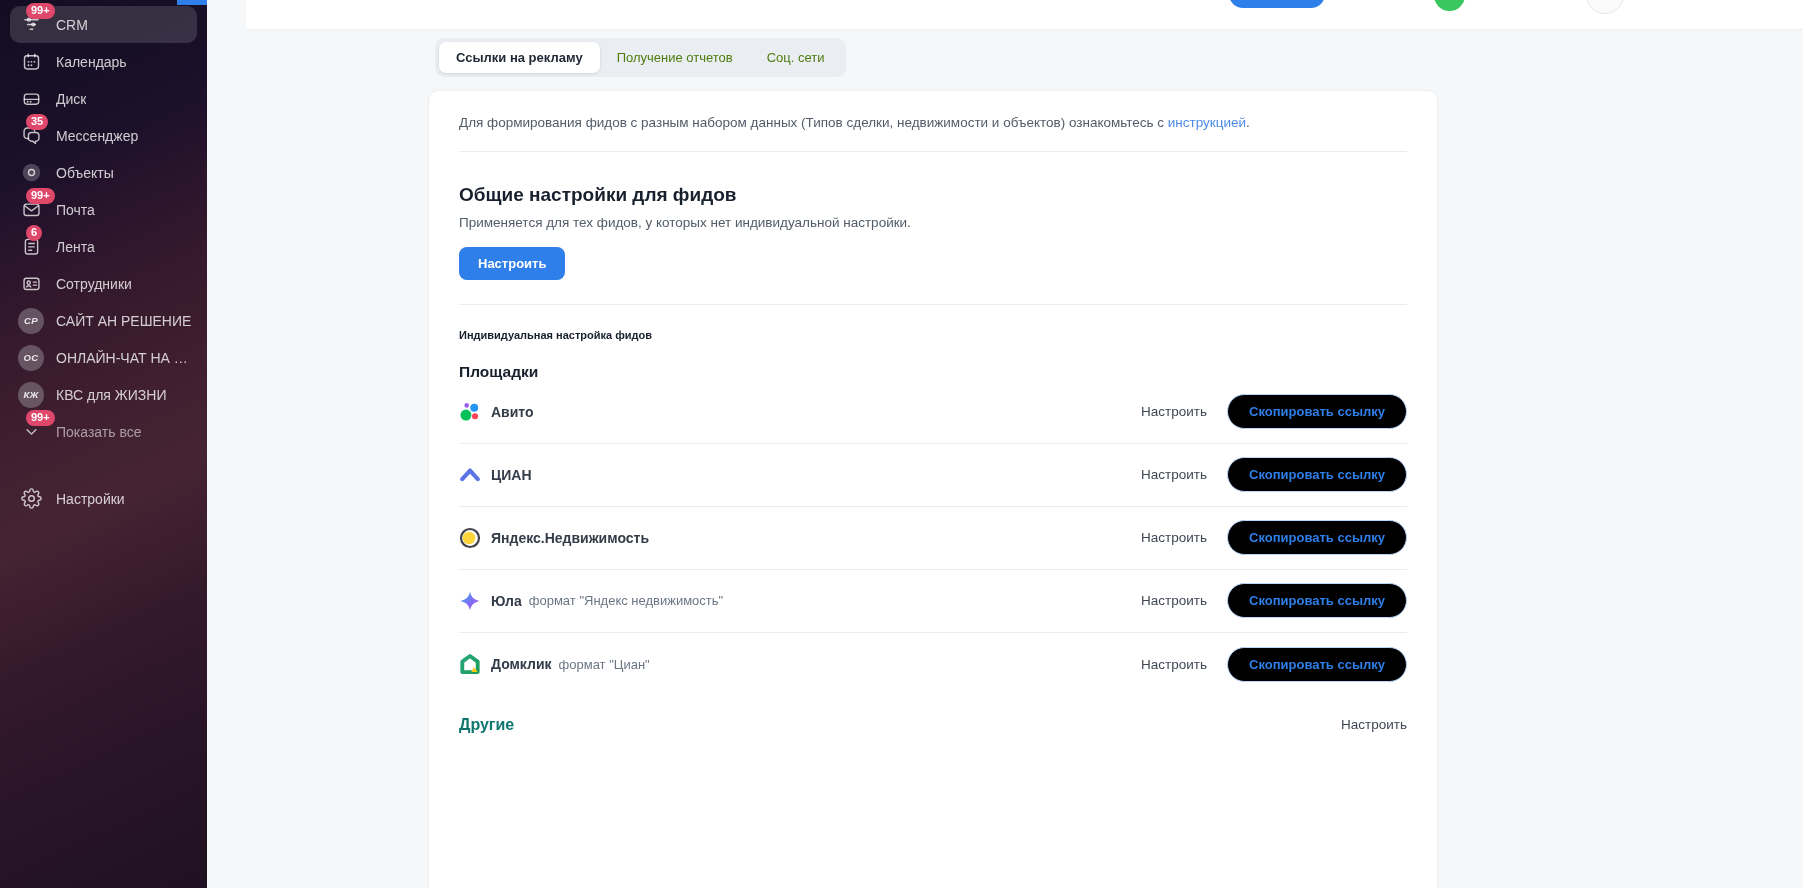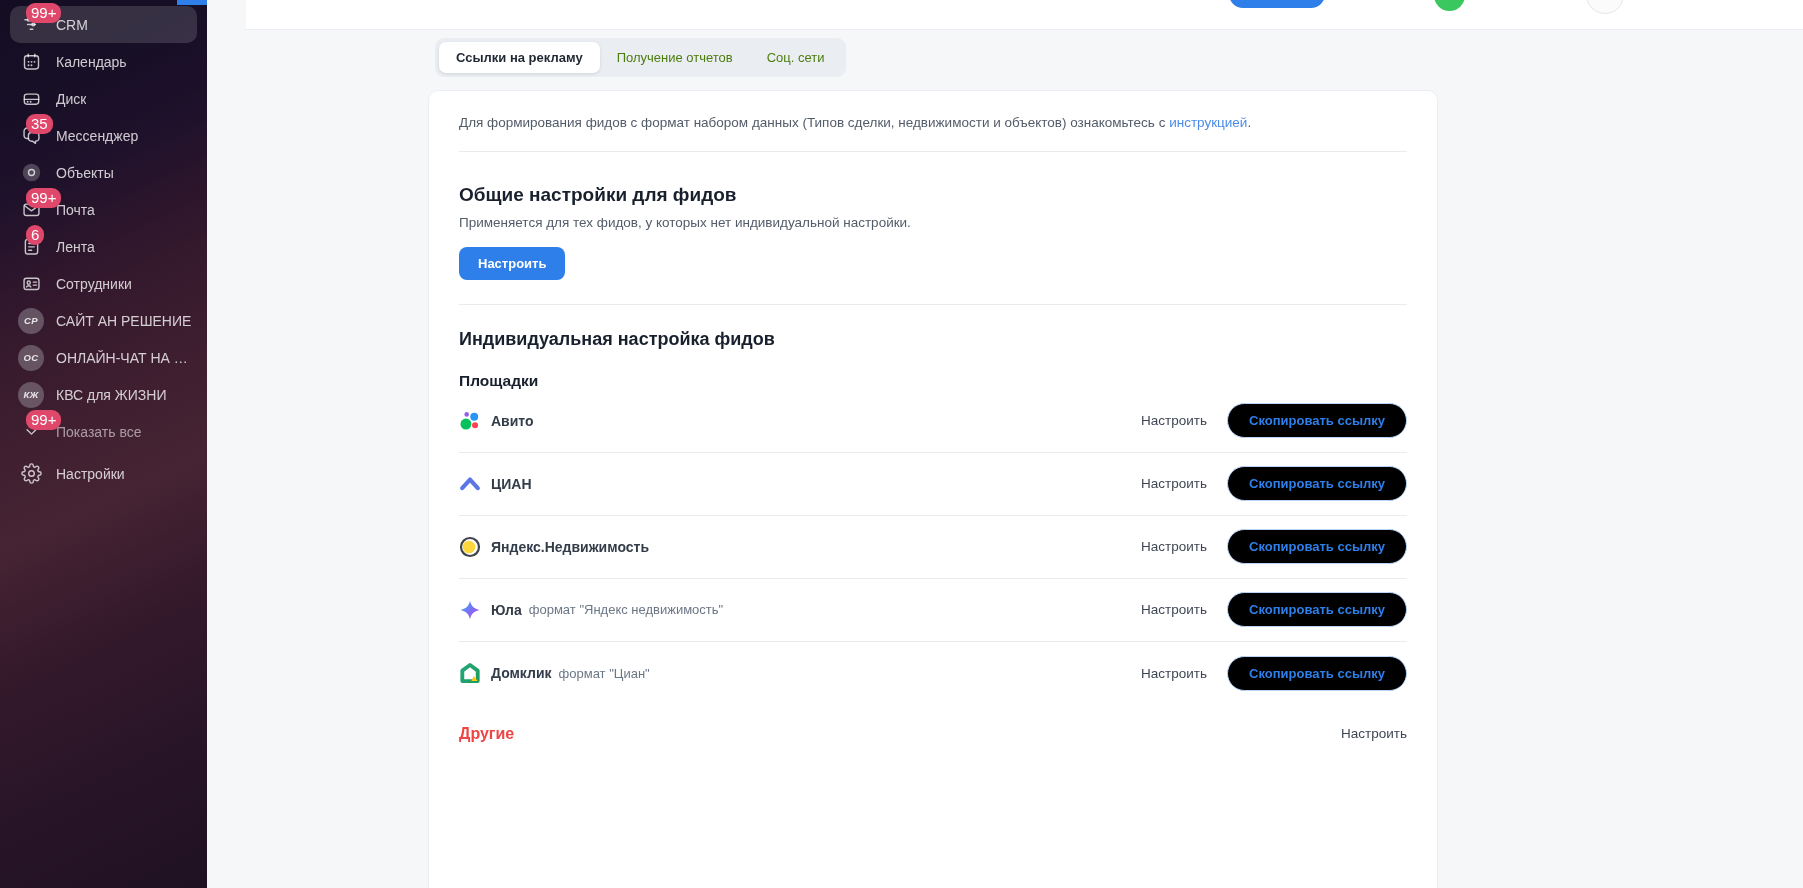--- a/index.html
+++ b/index.html
@@ -19,24 +19,24 @@
   .side-item.active { background:rgba(255,255,255,0.14); }
   .side-item.muted { color:rgba(255,255,255,0.55); }
   .side-icon { position:relative; width:26px; height:26px; flex:0 0 26px; display:flex;
     align-items:center; justify-content:center; margin-right:12px; }
   .side-icon svg { width:21px; height:21px; stroke:rgba(255,255,255,0.75); fill:none;
     stroke-width:1.6; stroke-linecap:round; stroke-linejoin:round; }
   .side-avatar { width:26px; height:26px; border-radius:50%; background:rgba(160,155,165,0.45);
     color:rgba(255,255,255,0.85); font-size:9.5px; font-weight:bold; display:flex;
     align-items:center; justify-content:center; letter-spacing:0.3px;font-style:italic; }
   .badge { position:absolute; top:-9px; left:8px; background:#e0486b; color:#fff;
-    font-size:15px; font-weight:normal; line-height:1; padding:2.5px 5px; border-radius:9px;
+    font-size:11px; font-weight:bold; line-height:1; padding:2.5px 5px; border-radius:9px;
     white-space:nowrap; z-index:2; }
   .side-label { font-size:14px; white-space:nowrap; overflow:hidden; text-overflow:ellipsis; }
-  .side-settings { position:absolute; left:0; top:455px; width:171px; }
+  .side-settings { position:absolute; left:0; top:480px; width:171px; }
 
   
   .main { position:absolute; left:207px; top:0; width:1596px; height:724px; background:#f6f7f9;margin-left:39px; }
   .topstrip { position:relative; width:100%; height:30px; background:#ffffff;
     border-bottom:1px solid #eceef1; overflow:hidden; }
   .topstrip-blue-btn { position:absolute; left:983px; top:-20px; width:96px; height:28px;
     border-radius:14px; background:#2e7fe9; }
   .topstrip-green-dot { position:absolute; left:1188px; top:-20px; width:31px; height:31px;
     border-radius:50%; background:#3bc760; }
   .topstrip-avatar { position:absolute; left:1340px; top:-24px; width:38px; height:38px;
@@ -55,37 +55,37 @@
     background:#ffffff; border:1px solid #eceef1; border-radius:10px;
     padding:22px 30px 0 30px; }
   .intro { font-size:13.5px; color:#535c69; line-height:1.45; }
   .intro a { color:#4c8be8; text-decoration:none; cursor:pointer; }
   .divider { height:1px; background:#e9ebee; margin-top:18px; }
   .h1 { margin-top:32px; font-size:19px; font-weight:bold; color:#18202e; }
   .h1-sub { margin-top:9px; font-size:13.5px; color:#535c69; }
   .btn-primary { margin-top:17px; display:inline-block; background:#2e7fe9; color:#fff;
     border:none; border-radius:8px; height:33px; padding:0 19px; font-family:inherit;
     font-size:13px; font-weight:bold; cursor:pointer; }
-  .h2 { margin-top:24px; font-size:18px; font-weight:bold; color:#18202e; }
+  .h2 { margin-top:24px; font-size:11px; font-weight:bold; color:#18202e; }
   .h3 { margin-top:22px; font-size:15.5px; font-weight:bold; color:#18202e; }
 
   .platform-row { display:flex; align-items:center; height:63px; border-bottom:1px solid #e9ebee; }
   .platform-row:last-of-type { border-bottom:none; }
   .p-left { display:flex; align-items:center; flex:1 1 auto; min-width:0; }
   .p-icon { width:22px; height:22px; margin-right:10px; display:flex; align-items:center; justify-content:center; }
   .p-icon svg { width:22px; height:22px; }
   .p-name { font-size:14px; font-weight:bold; color:#333c49; }
   .p-format { font-size:13px; color:#6b7685; margin-left:7px; }
   .p-right { display:flex; align-items:center; flex:0 0 auto; }
   .configure-link { font-size:13.5px; color:#3f4754; text-decoration:none; cursor:pointer; margin-right:20px; }
   .btn-copy { background:#000000; border:1px solid #b9d6fa; color:#2e7fe9; border-radius:18px;
     height:35px; padding:0 21px; font-family:inherit; font-size:13px; font-weight:bold; cursor:pointer; }
 
   .others-row { display:flex; align-items:center; justify-content:space-between; margin-top:20px; }
-  .others-title { font-size:16px; font-weight:bold; color:#ef4444; }
+  .others-title { font-size:16px; font-weight:bold; color:#0f766e; }
   .others-row .configure-link { margin-right:0; }
 </style>
 </head>
 <body>
 
 <div class="sidebar">
   <div class="sidebar-top-accent"></div>
   <div class="side-list" id="side-list">
       <div class="side-item active">
         <span class="side-icon">
@@ -216,21 +216,21 @@
   </div>
 
   <div class="tabs" id="tabs">
       <button class="tab active">Ссылки на рекламу</button>
       <button class="tab">Получение отчетов</button>
       <button class="tab">Соц. сети</button>
     </div>
 
   <div class="card">
     <div class="intro">
-      <span>Для формирования фидов с формат набором данных (Типов сделки, недвижимости и объектов) ознакомьтесь с </span><a>инструкцией</a><span>.</span>
+      <span>Для формирования фидов с разным набором данных (Типов сделки, недвижимости и объектов) ознакомьтесь с </span><a>инструкцией</a><span>.</span>
     </div>
     <div class="divider"></div>
 
     <div class="h1">Общие настройки для фидов</div>
     <div class="h1-sub">Применяется для тех фидов, у которых нет индивидуальной настройки.</div>
     <button class="btn-primary">Настроить</button>
     <div class="divider" style="margin-top:24px"></div>
 
     <div class="h2">Индивидуальная настройка фидов</div>
     <div class="h3">Площадки</div>

